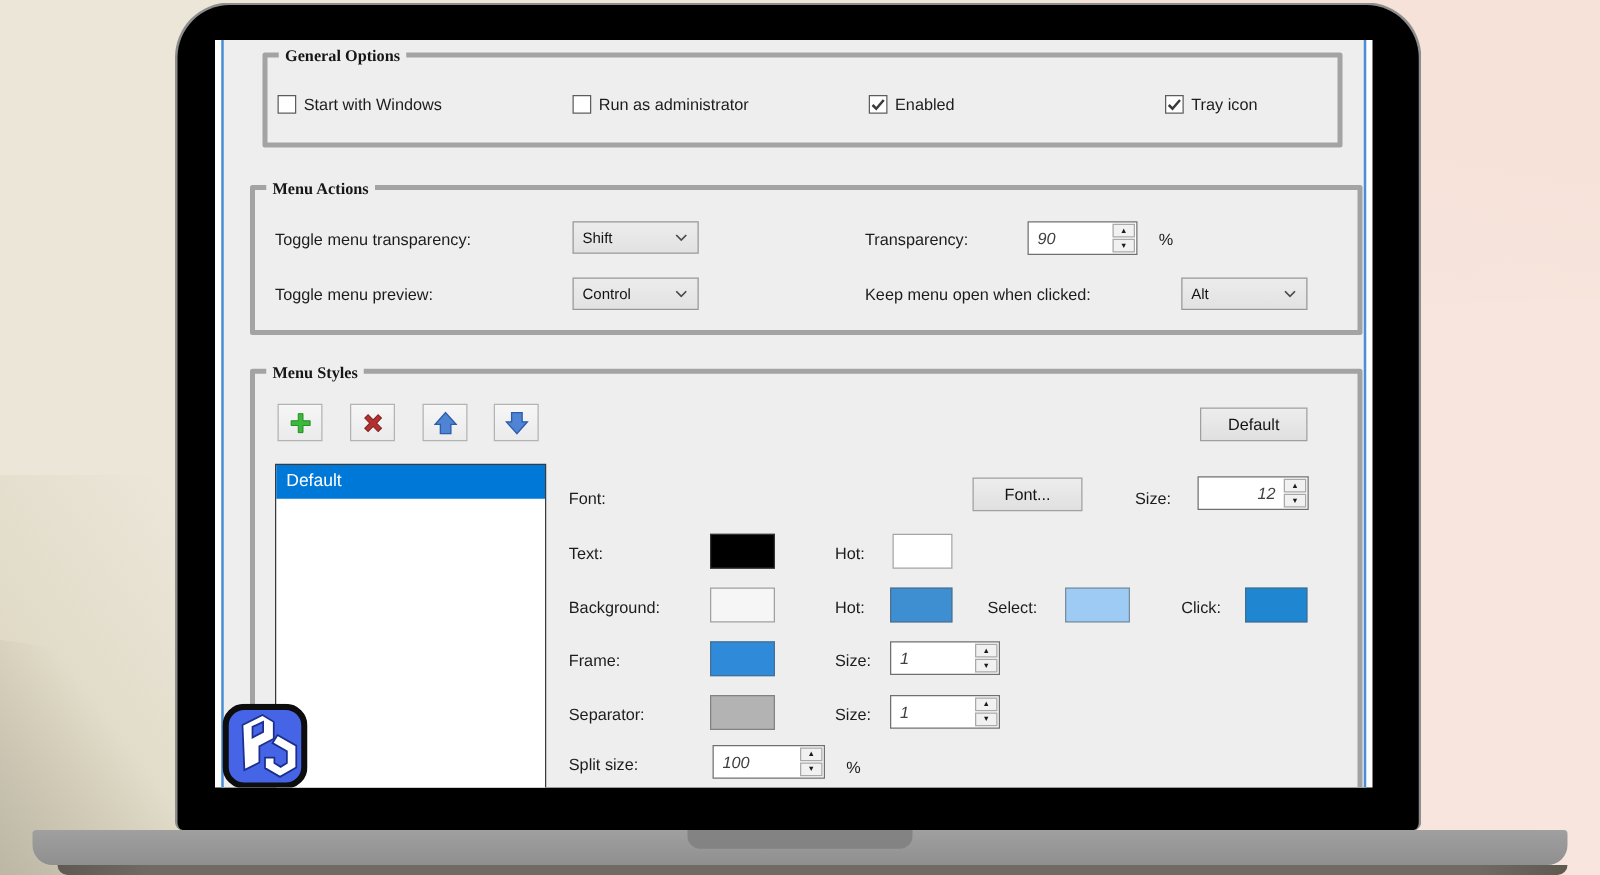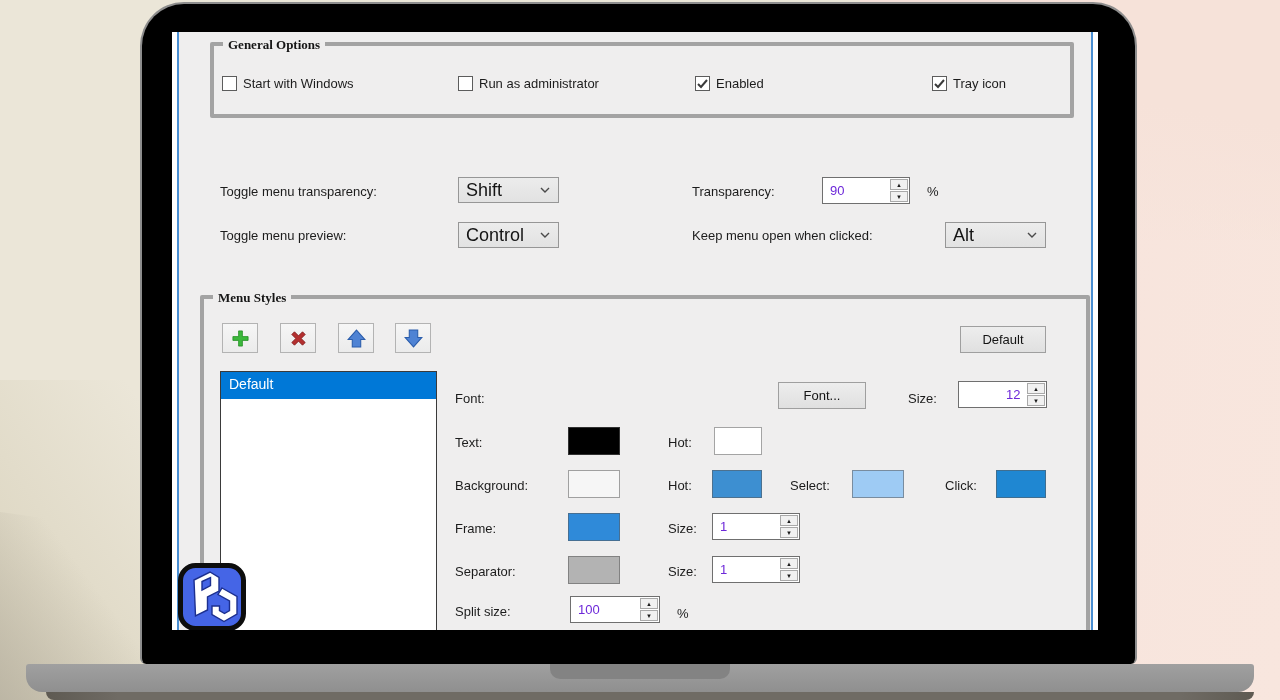--- a/index.html
+++ b/index.html
@@ -44,26 +44,26 @@
   .checkbox { position:absolute; display:flex; align-items:center; gap:6px; }
   .cb-box { width:15px; height:15px; background:#fff; border:1px solid #5c5c5c;
     display:flex; align-items:center; justify-content:center; flex:none; }
   .cb-box svg { visibility:hidden; }
   .checkbox.checked .cb-box svg { visibility:visible; }
   .cb-label { font-size:13px; color:#1c1c1c; white-space:nowrap; }
 
   
   .combo { position:absolute; height:26px; background:linear-gradient(180deg,#ececec,#e2e2e2);
     border:1px solid #969696; display:flex; align-items:center;
-    justify-content:space-between; padding:0 8px 0 7px; font-size:18px; color:#141414; }
+    justify-content:space-between; padding:0 8px 0 7px; font-size:12px; color:#141414; }
 
   
   .spin { position:absolute; height:27px; background:#fff; border:1px solid #6f6f6f;
     display:flex; align-items:stretch; }
-  .spin-val { flex:1; font-size:13px; color:#6d28d9; padding:5px 0 0 7px; }
+  .spin-val { flex:1; font-size:13px; color:#404040; padding:5px 0 0 7px;font-style:italic; }
   .spin-btns { width:20px; display:flex; flex-direction:column; padding:1px; gap:1px; }
   .sb { flex:1; background:#f1f1f1; border:1px solid #a9a9a9; color:#1a1a1a;
     font-size:6px; line-height:1; display:flex; align-items:center; justify-content:center; }
 
   
   .btn { position:absolute; background:linear-gradient(180deg,#ededed,#e0e0e0);
     border:1px solid #9f9f9f; font-size:13px; color:#141414;
     display:flex; align-items:center; justify-content:center; }
   .tool-btn { position:absolute; width:36px; height:30px;
     background:linear-gradient(180deg,#f6f6f6,#ebebeb); border:1px solid #b3b3b3;
@@ -130,20 +130,23 @@
     </div>
     <div class="checkbox checked" style="left:753px; top:44px;">
       <span class="cb-box">
           <svg width="11" height="10" viewBox="0 0 11 10">
             <polyline points="1,5 4,8 10,1" fill="none" stroke="#3a3a3a" stroke-width="2"></polyline>
           </svg>
         </span>
       <span class="cb-label">Tray icon</span>
     </div>
 
+    <div class="group" style="left:21px; top:116px; width:890px; height:120px;">
+      <div class="group-title">Menu Actions</div>
+    </div>
     <div class="lbl" style="left:41px; top:152px;">Toggle menu transparency:</div>
     <div class="combo" style="left:279px; top:145px; width:101px;">
       <span>Shift</span>
       <svg width="10" height="6" viewBox="0 0 10 6">
           <polyline points="1,1 5,5 9,1" fill="none" stroke="#4a4a4a" stroke-width="1.4"></polyline>
         </svg>
     </div>
     <div class="lbl" style="left:513px; top:152px;">Transparency:</div>
     <div class="spin" style="left:643px; top:145px; width:88px;">
       <div class="spin-val">90</div>

